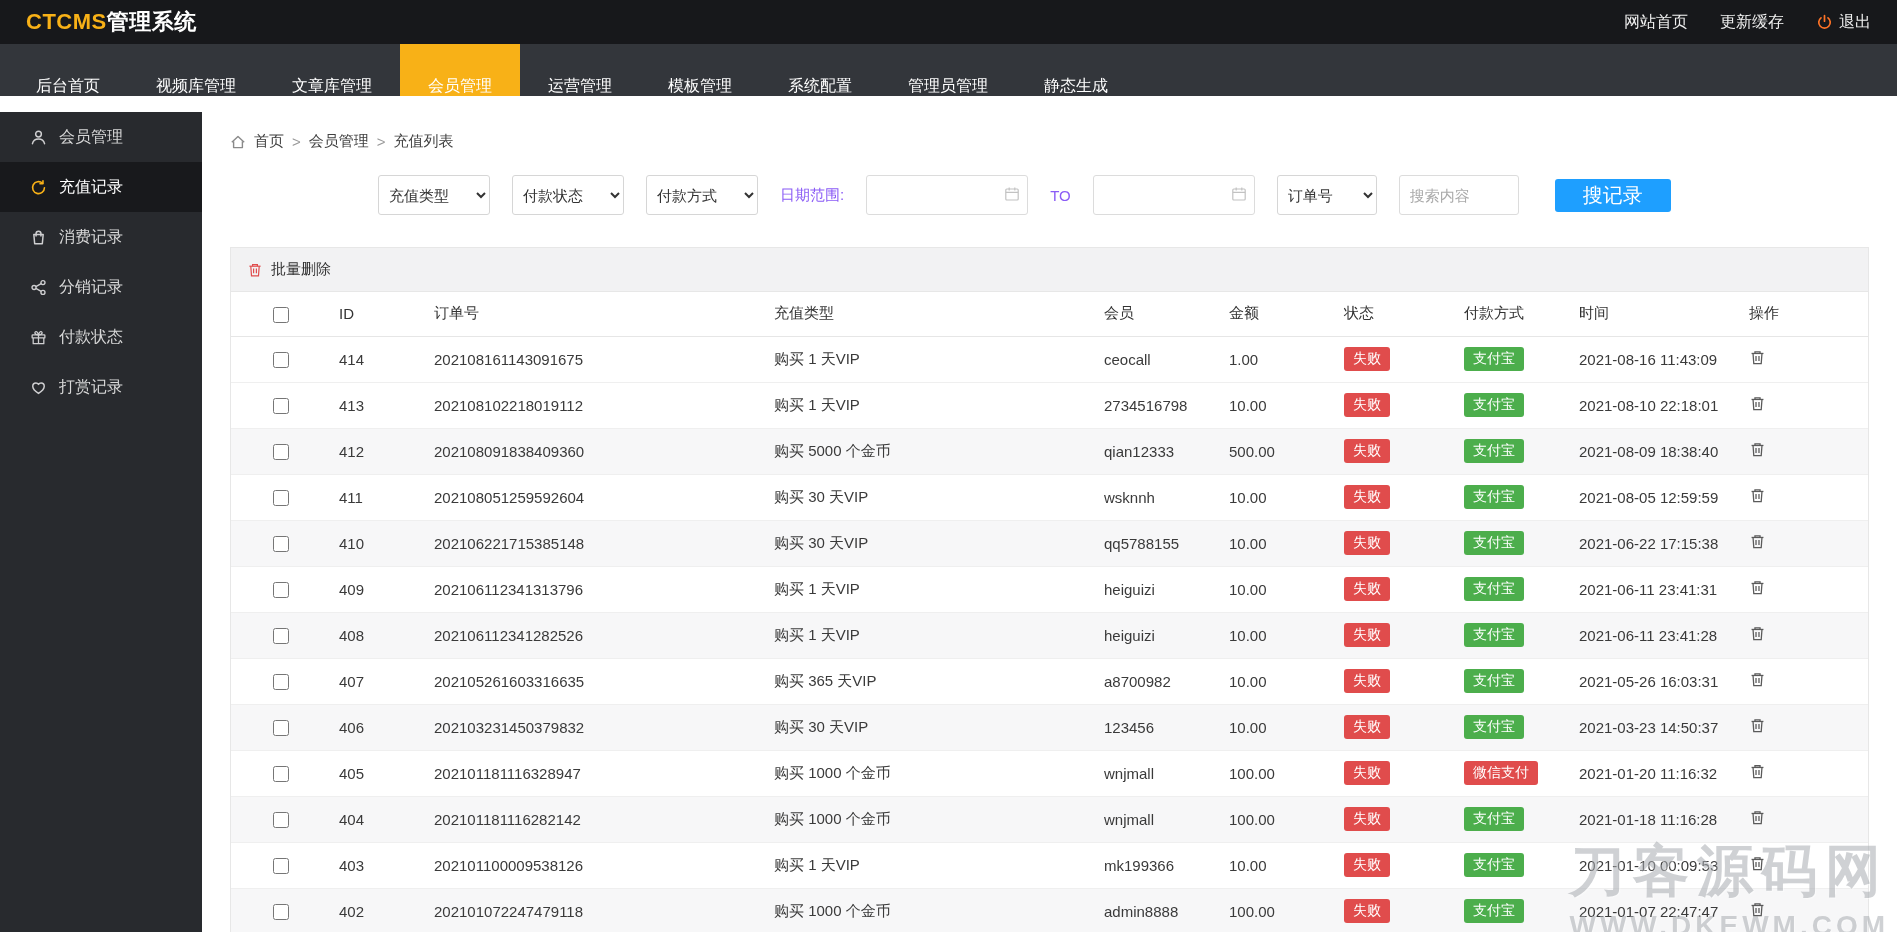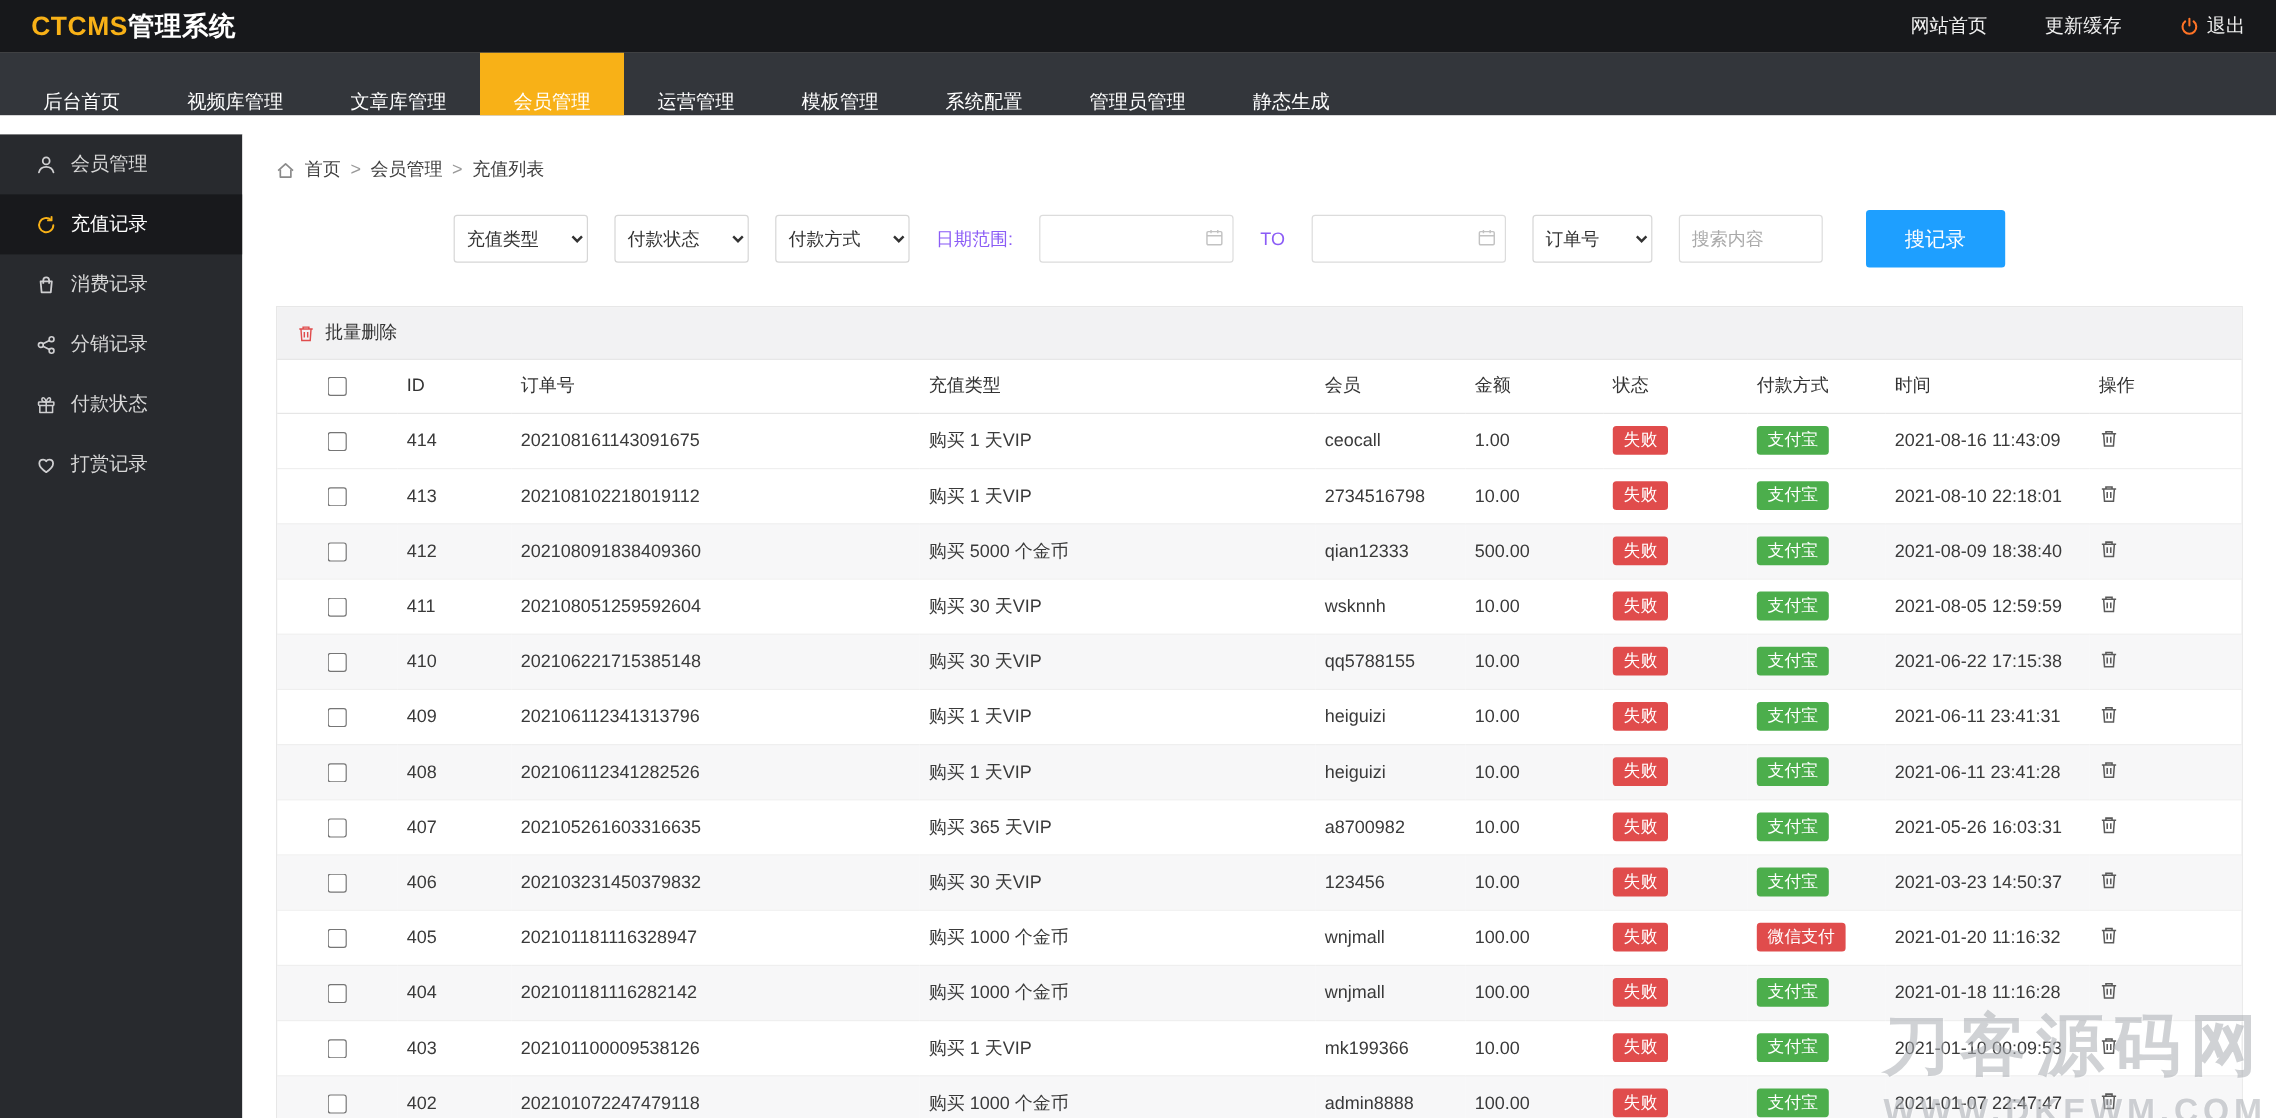--- a/index.html
+++ b/index.html
@@ -6,21 +6,21 @@
   html,body{width:1897px;height:932px;overflow:hidden}
   body{font-family:"Liberation Sans","DejaVu Sans",sans-serif;background:#fff;position:relative;color:#333}
   .icon{display:inline-flex;align-items:center;justify-content:center}
   .icon svg{width:16px;height:16px;display:block}
 
   
   .topbar{height:44px;background:#17181b;display:flex;align-items:center;justify-content:space-between;padding:0 26px}
   .logo{font-size:22px;font-weight:bold;letter-spacing:.5px;white-space:nowrap}
   .logo-brand{color:var(--gold,#f8b117)}
   .logo-rest{color:#fff}
-  .topbar-links{display:flex;align-items:flex-start;gap:48px}
+  .topbar-links{display:flex;align-items:flex-start;gap:32px}
   .top-link{color:#f0f0f0;font-size:16px;display:flex;align-items:center;gap:6px;cursor:pointer;text-decoration:none}
   .top-link .icon{color:var(--orange,#ff7326)}
   .top-link .icon svg{width:17px;height:17px}
 
   
   .navbar{height:52px;background:#33363b;display:flex;align-items:stretch;padding-left:8px}
   .nav-item{color:#fff;font-size:16px;padding:16px 28px;line-height:52px;cursor:pointer;white-space:nowrap}
   .nav-item.active{background:var(--gold,#f8b117)}
 
   
@@ -42,21 +42,21 @@
   .filters{display:flex;align-items:center;gap:22px;margin:24px 28px 0 176px;flex-wrap:nowrap}
   .filter-select,.order-select{height:40px;border:1px solid #d6d6d6;border-radius:3px;background:#fff;font-size:15px;color:#333;padding:0 6px;font-family:inherit}
   .filter-select{width:112px}
   .order-select{width:100px}
   .date-label,.to-label{font-size:15px;color:#8b5cf6;white-space:nowrap}
   .date-wrap{position:relative;width:162px}
   .date-input{width:100%;height:40px;border:1px solid #dcdcdc;border-radius:3px;padding:0 32px 0 10px;font-size:15px;font-family:inherit}
   .cal-icon{position:absolute;right:8px;top:11px;color:#c2c2c2}
   .search-input{width:120px;height:40px;border:1px solid #dcdcdc;border-radius:3px;padding:0 10px;font-size:15px;font-family:inherit}
   .search-input::placeholder{color:#aaa}
-  .search-btn{width:116px;height:48px;background:var(--blue,#1e9fff);color:#fff;border:none;border-radius:3px;font-size:17px;cursor:pointer;font-family:inherit;margin-left:14px}
+  .search-btn{width:116px;height:33px;background:var(--blue,#1e9fff);color:#fff;border:none;border-radius:3px;font-size:20px;cursor:pointer;font-family:inherit;margin-left:14px}
 
   
   .table-card{margin:32px 28px 0;border:1px solid #e7e7e7}
   .bulk-bar{height:44px;background:#f2f2f3;border-bottom:1px solid #e7e7e7;display:flex;align-items:center;gap:8px;padding:0 16px;font-size:15px;color:#333;cursor:pointer}
   .bulk-bar .icon{color:var(--red,#e04c4c)}
   table{width:100%;border-collapse:collapse;table-layout:fixed;font-size:15px;color:#3a3a3a}
   thead th{font-weight:400;text-align:left;height:44px;padding:0 8px;border-bottom:1px solid #e6e6e6;color:#333;white-space:nowrap}
   tbody td{height:46px;padding:0 8px;border-bottom:1px solid #efefef;white-space:nowrap;overflow:hidden}
   tbody tr:nth-child(2n+3){background:#f7f7f8}
   .col-cb{padding-left:42px !important}

